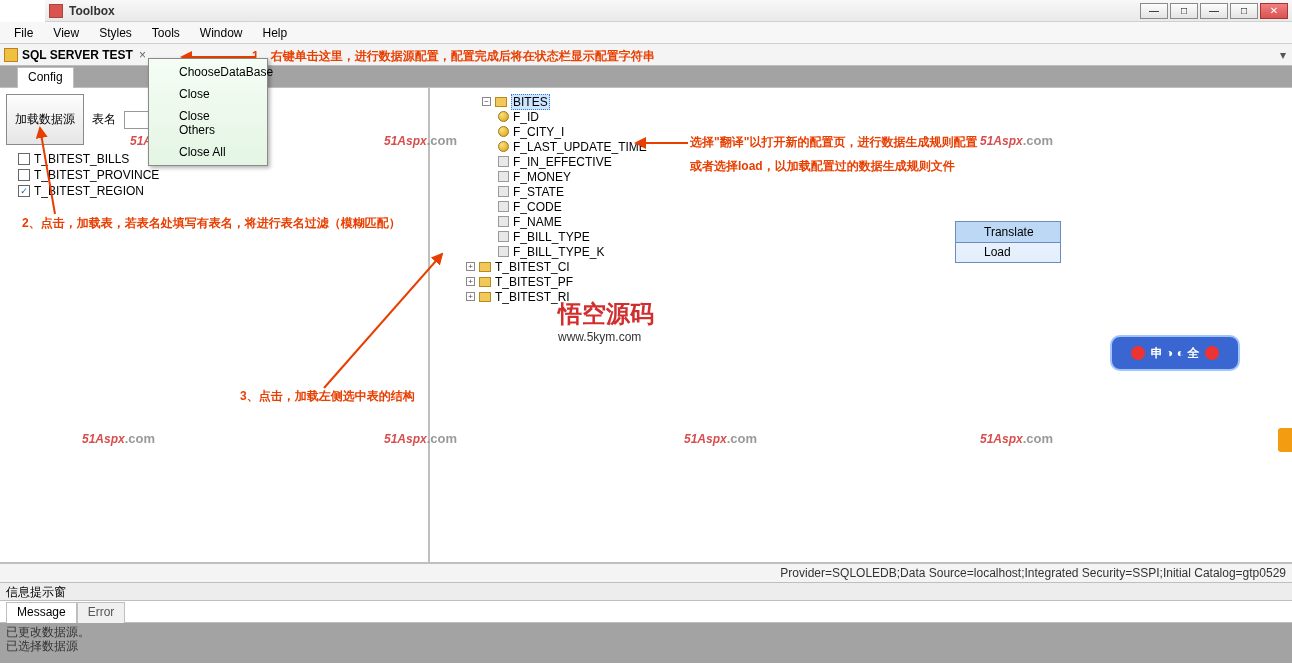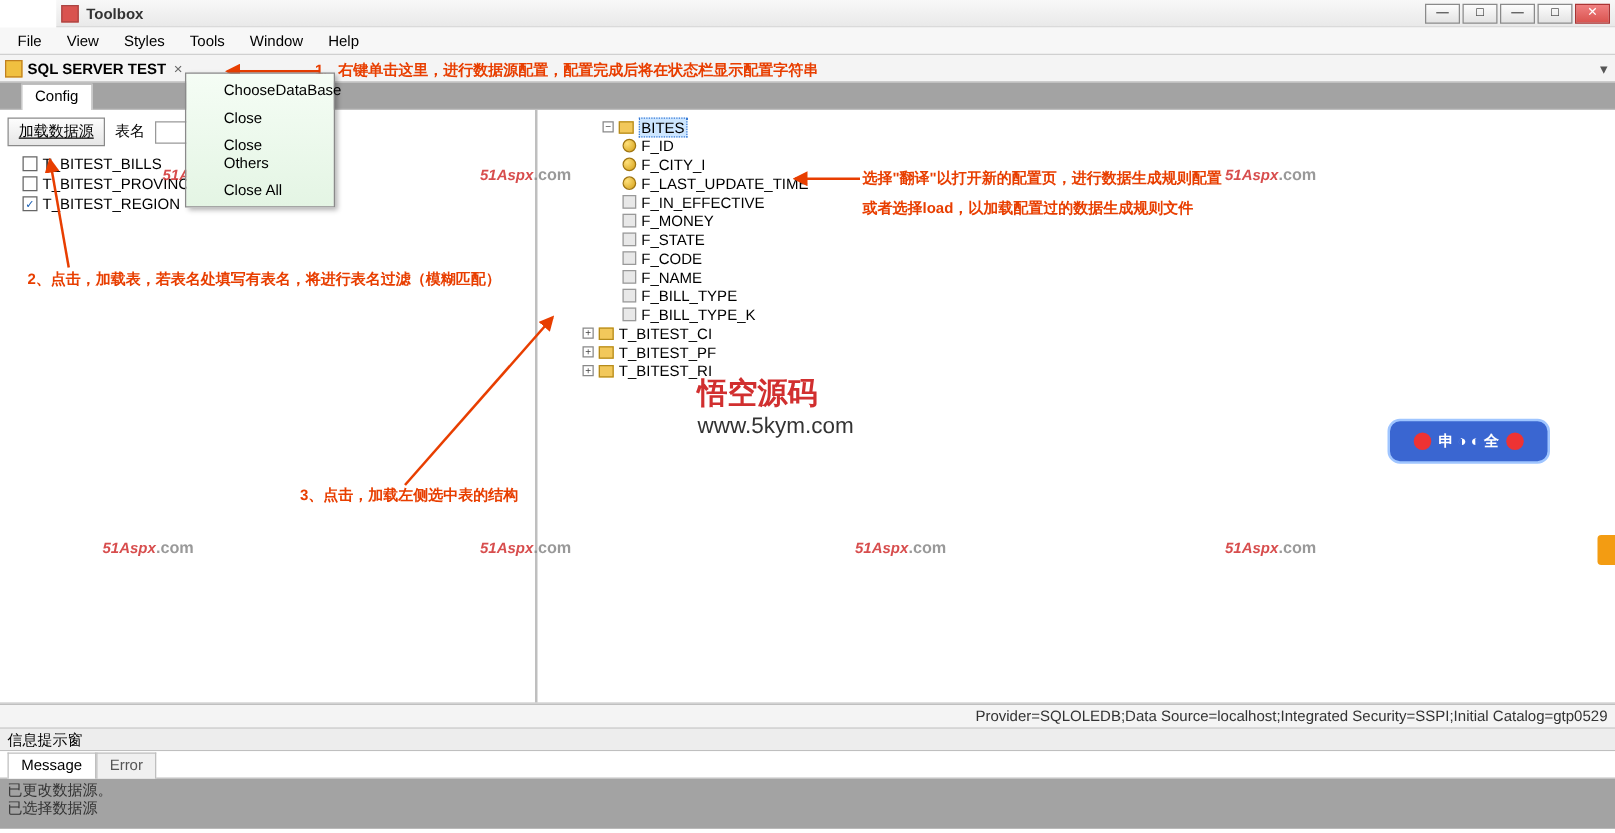--- a/index.html
+++ b/index.html
@@ -21,21 +21,21 @@
 .doc-tab-x { color: #666; margin-left: 6px; cursor: pointer; }
 .chev-down { margin-left: auto; margin-right: 6px; cursor: pointer; color: #555; }
 
 .cfg-tabstrip { height: 22px; display: flex; border-bottom: 1px solid #bfbfbf; padding-left: 17px; background: #a3a3a3; }
 .cfg-tab { border: 1px solid #bfbfbf; border-bottom: none; padding: 2px 10px; background: #fff; position: relative; top: 1px; }
 
 .workarea { display: flex; height: 475px; border-bottom: 1px solid #bfbfbf; }
 
 .left-pane { width: 430px; border-right: 2px solid #bfbfbf; padding: 6px; position: relative; }
 .load-row { display: flex; align-items: center; gap: 8px; margin-bottom: 6px; }
-.btn { border: 1px solid #8a8a8a; background: linear-gradient(#fdfdfd,#e6e6e6); padding: 2px 8px; cursor: pointer; text-decoration: underline; }
+.btn { border: 1px solid #8a8a8a; background: linear-gradient(#fdfdfd,#e6e6e6); padding: 16px 8px; cursor: pointer; }
 .lbl { }
 .txtbox { border: 1px solid #999; padding: 1px 3px; height: 18px; }
 
 .tree { margin-top: 4px; }
 .tree-row { display: flex; align-items: center; height: 16px; gap: 4px; padding-left: 12px; cursor: pointer; }
 .chk { width: 12px; height: 12px; border: 1px solid #666; background: #fff; font-size: 9px; text-align: center; line-height: 10px; color: #1a5fb4; }
 .tree-lbl { }
 
 .right-pane { flex: 1; position: relative; padding: 6px 6px 6px 36px; }
 .right-tree { margin-top: 0; }
@@ -74,21 +74,21 @@
 
 .msg-body { padding: 2px 6px; background: #a3a3a3; height: 40px; overflow: hidden; }
 .msg-line { color: #333; line-height: 14px; }
 
 .ad { position: absolute; right: 52px; top: 335px; width: 130px; height: 36px; background: #3a66d1; border-radius: 10px; border: 2px solid #9fc5ff; display: flex; align-items: center; justify-content: center; gap: 6px; }
 .ad-heart { width: 14px; height: 14px; background: #e33; border-radius: 50%; }
 .ad-txt { color: #fff; font-weight: bold; }
 
 .wukong { position: absolute; left: 558px; top: 298px; pointer-events: none; }
 .wukong .cn { color: #d12f2f; font-weight: bold; font-size: 24px; }
-.wukong .url { color: #333; font-size: 18px; }
+.wukong .url { color: #333; font-size: 12px; }
 
 svg.arrow { position: absolute; pointer-events: none; }
 </style>
 </head>
 <body>
 
 <div class="titlebar">
   <div class="titlebar-icon"></div>
   <span class="title-txt">Toolbox</span>
   <div class="win-btns">
@@ -207,20 +207,24 @@
           <div class="fld-ico"></div>
           <span class="r-lbl">T_BITEST_PF</span>
         </div>
         <div class="r-row indent0">
           <div class="exp-box">+</div>
           <div class="fld-ico"></div>
           <span class="r-lbl">T_BITEST_RI</span>
         </div>
       </div>
 
+    <div class="cm2">
+      <div class="cm-item sel">Translate</div>
+      <div class="cm-item">Load</div>
+    </div>
   </div>
 </div>
 
 <div class="annot" style="left:252px; top:48px;">1、右键单击这里，进行数据源配置，配置完成后将在状态栏显示配置字符串</div>
 <svg class="arrow" style="left:178px; top:50px;" width="80" height="14">
     <defs>
       <marker id="ah1" markerWidth="6" markerHeight="6" refX="5" refY="3" orient="auto">
         <path d="M0,0 L6,3 L0,6 Z" fill="#e83e00"></path>
       </marker>
     </defs>

